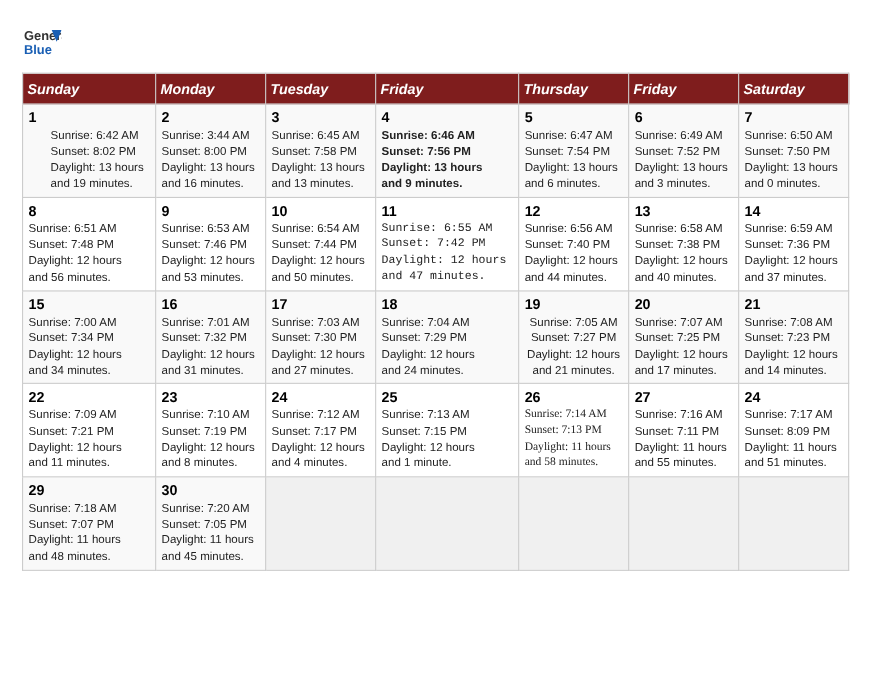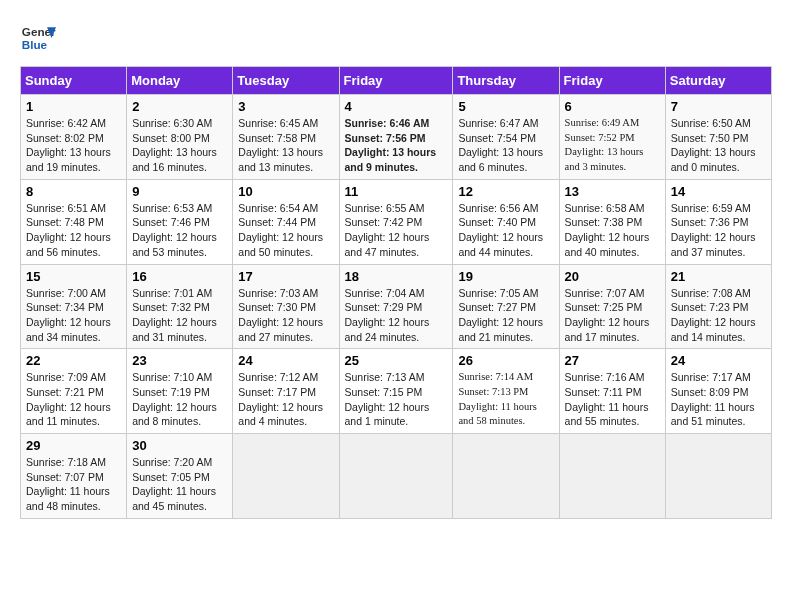--- a/index.html
+++ b/index.html
@@ -36,27 +36,28 @@
     .subtitle {
       font-size: 16px;
       color: #333;
     }
     table {
       width: 100%;
       border-collapse: collapse;
       font-size: 11px;
     }
     thead tr th {
-      background-color: #6d28d9;
+      background-color: #7f1d1d;
       color: #fff;
       padding: 6px 4px;
       text-align: left;
       font-size: 13px;
       font-weight: bold;
       border: 1px solid #ccc;
+      font-style: italic;
     }
     tbody tr td {
       border: 1px solid #ccc;
       padding: 4px 5px;
       vertical-align: top;
       background: #fff;
       min-height: 70px;
     }
     tbody tr:nth-child(odd) td {
       background: #f9f9f9;
@@ -102,28 +103,28 @@
         <th>Friday</th>
         <th>Thursday</th>
         <th>Friday</th>
         <th>Saturday</th>
       </tr>
   </thead>
   <tbody id="calendar-body">
   <tr>
         <td>
           <span class="day-num">1</span>
-          <div class="day-detail" style="white-space: pre-line;">Sunrise: 6:42 AM
+          <div class="day-detail" style="white-space: pre-line; margin-left: 20px;">Sunrise: 6:42 AM
 Sunset: 8:02 PM
 Daylight: 13 hours
 and 19 minutes.</div>
         </td>
         <td>
           <span class="day-num">2</span>
-          <div class="day-detail" style="white-space: pre-line;">Sunrise: 6:30 AM
+          <div class="day-detail" style="white-space: pre-line;">Sunrise: 3:44 AM
 Sunset: 8:00 PM
 Daylight: 13 hours
 and 16 minutes.</div>
         </td>
         <td>
           <span class="day-num">3</span>
           <div class="day-detail" style="white-space: pre-line;">Sunrise: 6:45 AM
 Sunset: 7:58 PM
 Daylight: 13 hours
 and 13 minutes.</div>
@@ -137,21 +138,21 @@
         </td>
         <td>
           <span class="day-num">5</span>
           <div class="day-detail" style="white-space: pre-line;">Sunrise: 6:47 AM
 Sunset: 7:54 PM
 Daylight: 13 hours
 and 6 minutes.</div>
         </td>
         <td>
           <span class="day-num">6</span>
-          <div class="day-detail" style="white-space: pre-line; font-family: Liberation Serif, serif;">Sunrise: 6:49 AM
+          <div class="day-detail" style="white-space: pre-line;">Sunrise: 6:49 AM
 Sunset: 7:52 PM
 Daylight: 13 hours
 and 3 minutes.</div>
         </td>
         <td>
           <span class="day-num">7</span>
           <div class="day-detail" style="white-space: pre-line;">Sunrise: 6:50 AM
 Sunset: 7:50 PM
 Daylight: 13 hours
 and 0 minutes.</div>
@@ -174,21 +175,21 @@
         </td>
         <td>
           <span class="day-num">10</span>
           <div class="day-detail" style="white-space: pre-line;">Sunrise: 6:54 AM
 Sunset: 7:44 PM
 Daylight: 12 hours
 and 50 minutes.</div>
         </td>
         <td>
           <span class="day-num">11</span>
-          <div class="day-detail" style="white-space: pre-line;">Sunrise: 6:55 AM
+          <div class="day-detail" style="white-space: pre-line; font-family: Liberation Mono, monospace;">Sunrise: 6:55 AM
 Sunset: 7:42 PM
 Daylight: 12 hours
 and 47 minutes.</div>
         </td>
         <td>
           <span class="day-num">12</span>
           <div class="day-detail" style="white-space: pre-line;">Sunrise: 6:56 AM
 Sunset: 7:40 PM
 Daylight: 12 hours
 and 44 minutes.</div>
@@ -232,21 +233,21 @@
         </td>
         <td>
           <span class="day-num">18</span>
           <div class="day-detail" style="white-space: pre-line;">Sunrise: 7:04 AM
 Sunset: 7:29 PM
 Daylight: 12 hours
 and 24 minutes.</div>
         </td>
         <td>
           <span class="day-num">19</span>
-          <div class="day-detail" style="white-space: pre-line;">Sunrise: 7:05 AM
+          <div class="day-detail" style="white-space: pre-line; text-align: center;">Sunrise: 7:05 AM
 Sunset: 7:27 PM
 Daylight: 12 hours
 and 21 minutes.</div>
         </td>
         <td>
           <span class="day-num">20</span>
           <div class="day-detail" style="white-space: pre-line;">Sunrise: 7:07 AM
 Sunset: 7:25 PM
 Daylight: 12 hours
 and 17 minutes.</div>

